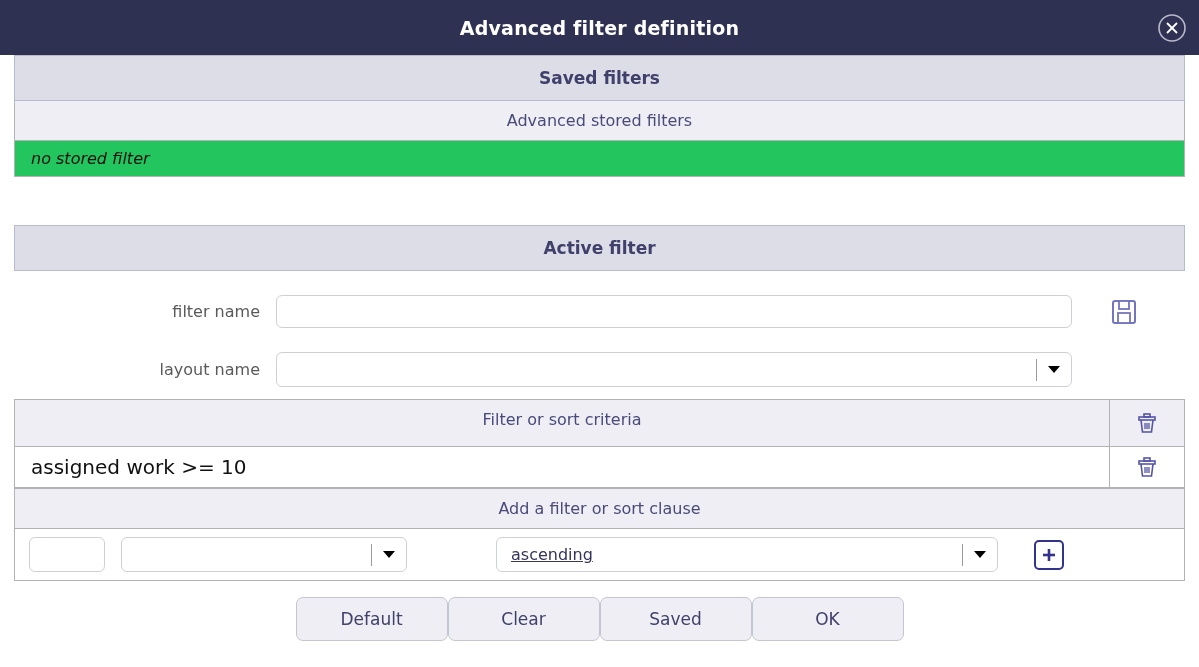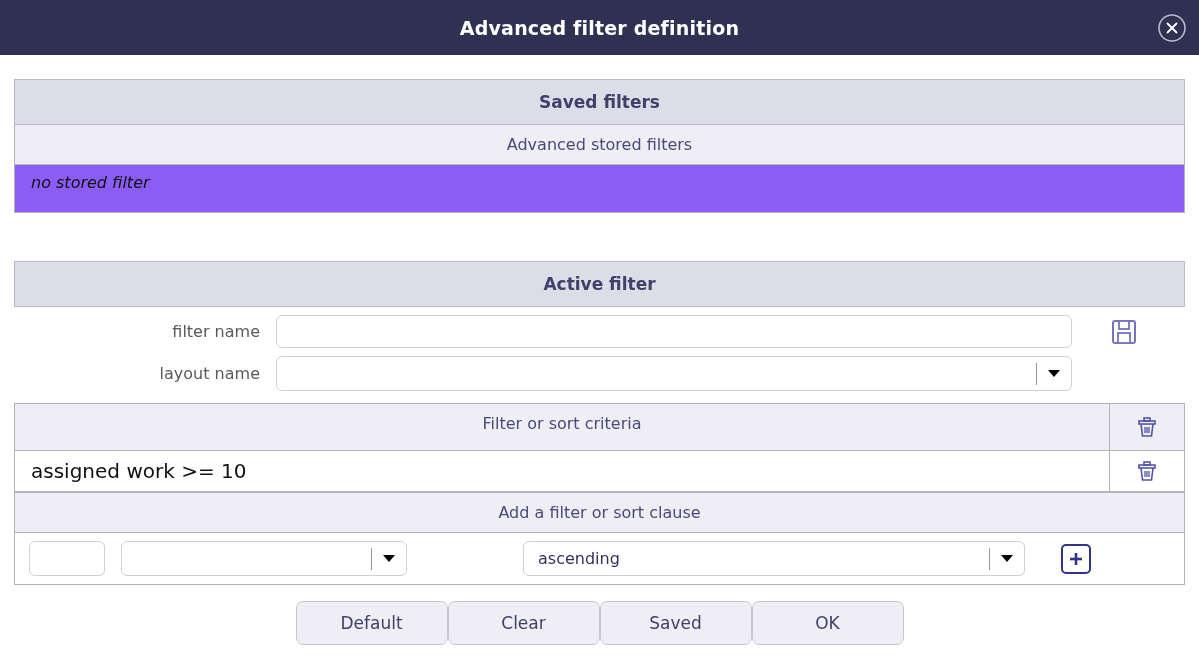--- a/index.html
+++ b/index.html
@@ -63,42 +63,42 @@
     background: #eeeef4;
     border: 1px solid #b3b3b3;
     border-top: none;
     text-align: center;
     font-size: 16px;
     color: #4a4a7a;
     padding: 10px 0;
     box-sizing: border-box;
   }
   .row-plain {
-    background: #8b5cf6;
-    border: 1px solid #b3b3b3;
-    border-top: none;
-    font-size: 16px;
-    padding: 8px 0 20px 16px;
+    background: #22c55e;
+    border: 1px solid #b3b3b3;
+    border-top: none;
+    font-size: 16px;
+    padding: 8px 0 8px 16px;
     box-sizing: border-box;
   }
   .italic {
     font-style: italic;
     color: #111111;
   }
 
   
-  #saved-filters-panel { margin-top: 24px; }
+  #saved-filters-panel { margin-top: 0; }
 
   
   #active-filter-panel { margin-top: 48px; }
 
   .field-row {
     display: flex;
     align-items: center;
-    padding: 8px 0 0 0;
+    padding: 24px 0 0 0;
   }
   .field-label {
     width: 262px;
     text-align: right;
     padding-right: 16px;
     box-sizing: border-box;
     font-size: 16px;
     color: #5a5a5a;
   }
   .text-input {
@@ -227,21 +227,22 @@
   }
   #logic-combo .combo-arrow { width: 26px; }
   #field-combo {
     width: 286px;
     flex: none;
     margin-left: 16px;
   }
   #direction-combo {
     width: 502px;
     flex: none;
-    margin-left: 116px;
+    margin-left: 89px;
+    text-decoration: underline;
   }
   .plus-btn {
     width: 30px;
     height: 30px;
     margin-left: 36px;
     border: 2px solid #33338c;
     border-radius: 5px;
     background: #ffffff;
     display: flex;
     align-items: center;

